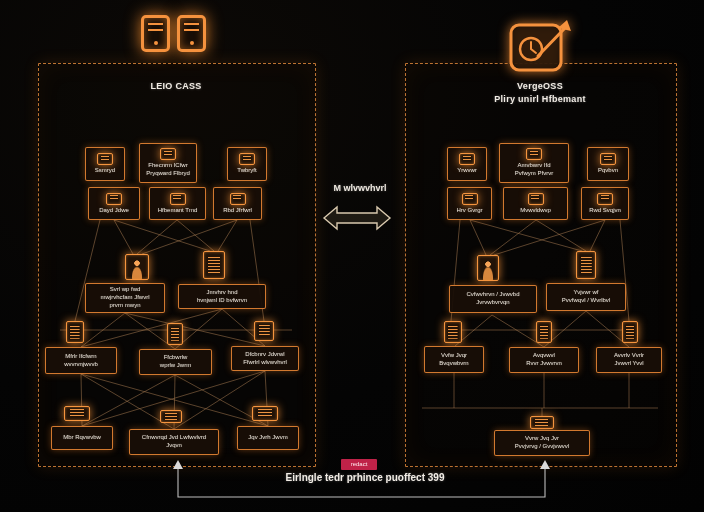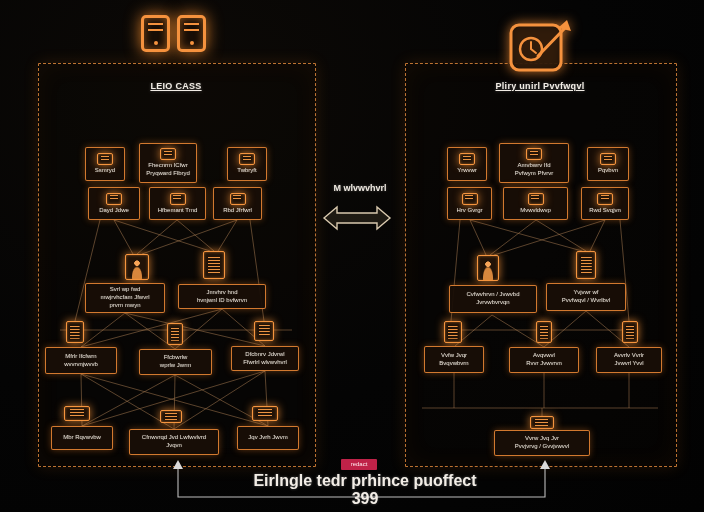--- a/index.html
+++ b/index.html
@@ -8,21 +8,21 @@
   .stage{position:absolute;inset:0;
        background:radial-gradient(ellipse at 28% 18%, #0c0906 0%, #040404 55%, #020202 100%);}
 
   .panel{position:absolute;border:1px dashed rgba(235,142,62,.8);
        background:rgba(12,8,4,.25);border-radius:1px;
        box-shadow:0 0 16px rgba(235,125,35,.14), inset 0 0 26px rgba(235,125,35,.05);}
 
   .ptitle{position:absolute;text-align:center;color:#f2ede6;font-weight:bold;
        font-size:9px;line-height:1.4;letter-spacing:.3px;
        text-shadow:0 0 3px rgba(255,255,255,.3);}
-  .ptitle span{display:block;text-decoration:underline;}
+  .ptitle span{display:block;}
 
   .wires{position:absolute;left:0;top:0;pointer-events:none;}
 
   .node{position:absolute;border:1px solid rgba(220,128,50,.95);
        background:rgba(24,14,6,.94);border-radius:2px;
        box-shadow:0 0 7px rgba(226,122,38,.4);
        display:flex;flex-direction:column;align-items:center;justify-content:center;
        gap:2px;padding:2px 1px;overflow:hidden;box-sizing:border-box;}
   .labelbox{position:absolute;border:1px solid rgba(220,128,50,.95);
        background:rgba(24,14,6,.94);border-radius:2px;
@@ -48,21 +48,21 @@
        box-shadow:0 0 16px rgba(245,140,45,.85), inset 0 0 8px rgba(245,140,45,.5);}
   .tower::before{content:"";position:absolute;left:4px;right:4px;top:5px;height:2px;
        background:#f5923e;box-shadow:0 6px 0 #f5923e;}
   .tower::after{content:"";position:absolute;left:50%;bottom:4px;width:4px;height:4px;
        margin-left:-2px;border-radius:50%;background:#f5923e;}
 
   .badge-ic{position:absolute;filter:drop-shadow(0 0 6px rgba(245,140,50,.85));}
 
   .center-label{position:absolute;color:#efe9e1;font-weight:bold;font-size:9px;
        text-align:center;text-shadow:0 0 3px rgba(255,255,255,.3);}
-  .caption{position:absolute;color:#f2ede6;font-weight:bold;font-size:16px;
+  .caption{position:absolute;color:#f2ede6;font-weight:bold;font-size:10px;
        text-align:center;text-shadow:0 0 3px rgba(255,255,255,.3);}
   .redbadge{position:absolute;background:#bf2248;color:#ffe9ee;font-size:6px;
        line-height:11px;text-align:center;border-radius:1px;overflow:hidden;}
 </style>
 </head>
 <body>
 
 <div class="stage"></div>
 
 <div class="panel" style="left:38px;top:63px;width:276px;height:402px"></div>
@@ -134,21 +134,22 @@
   <circle cx="23" cy="33" r="11" fill="none" stroke="#f5923e" stroke-width="2.4"></circle>
   <path d="M23 26 v7 l5 4" fill="none" stroke="#f5923e" stroke-width="2" stroke-linecap="round"></path>
   <path d="M30 40 L57 12" stroke="#f5923e" stroke-width="3" fill="none" stroke-linecap="round"></path>
   <polygon points="59,4 63,15 50,12" fill="#f5923e"></polygon>
 </svg>
 
 <div class="ptitle" style="left:38px;top:80px;width:276px">
   <span>LEIO CASS</span>
 </div>
 <div class="ptitle" style="left:405px;top:80px;width:270px">
-  <span>Pliry unirl Pvvfwqvl</span>
+  <span>VergeOSS</span>
+  <span>Pliry unirl Hfbemant</span>
 </div>
 
 <div class="center-label" style="left:318px;top:183px;width:84px">M wlvwvhvrl</div>
 
 <div class="node" style="left:85px;top:147px;width:40px;height:34px">
   <span class="nicon"></span>
   <span class="nlabel">Ssmryd</span>
 </div>
 <div class="node" style="left:139px;top:143px;width:58px;height:40px">
   <span class="nicon"></span>

